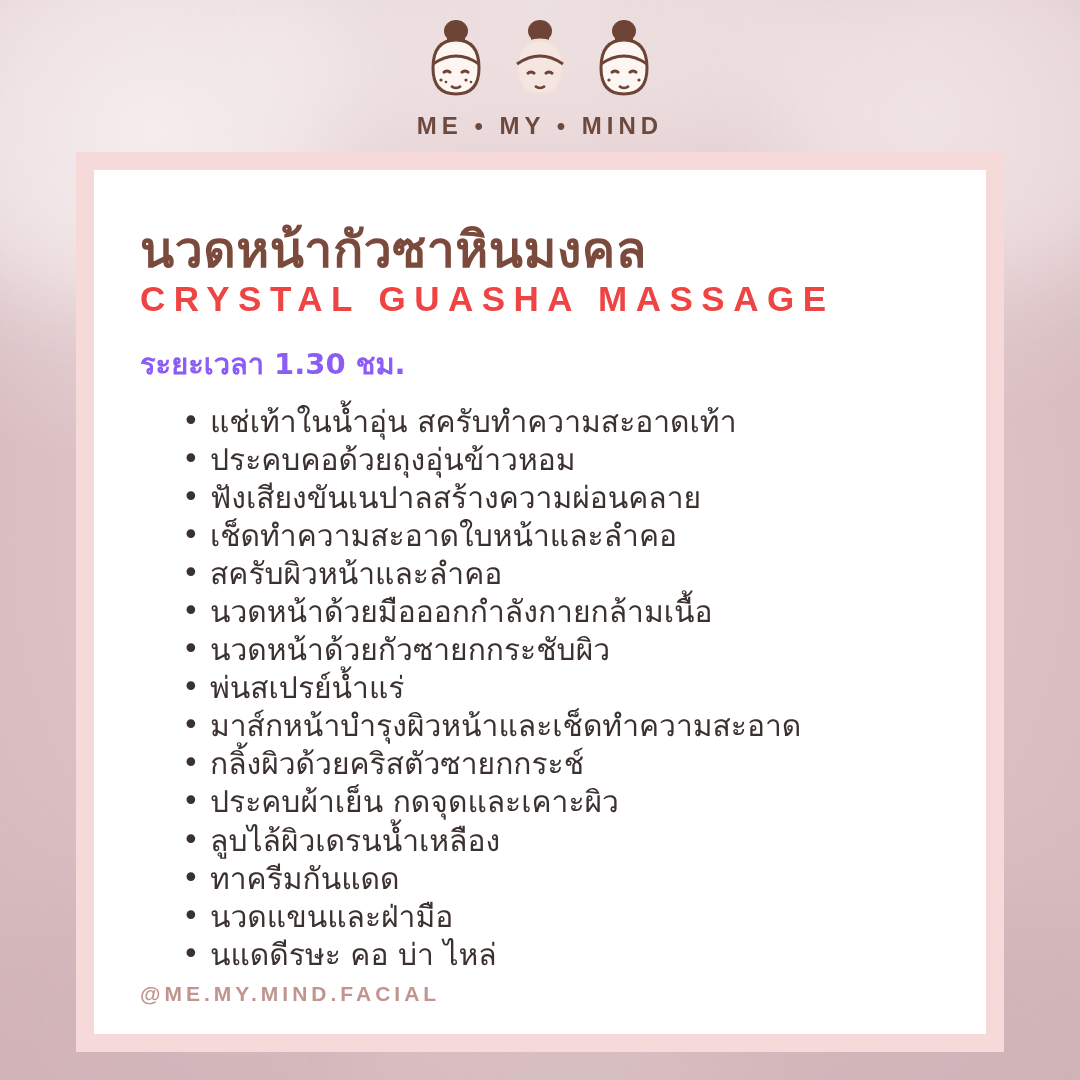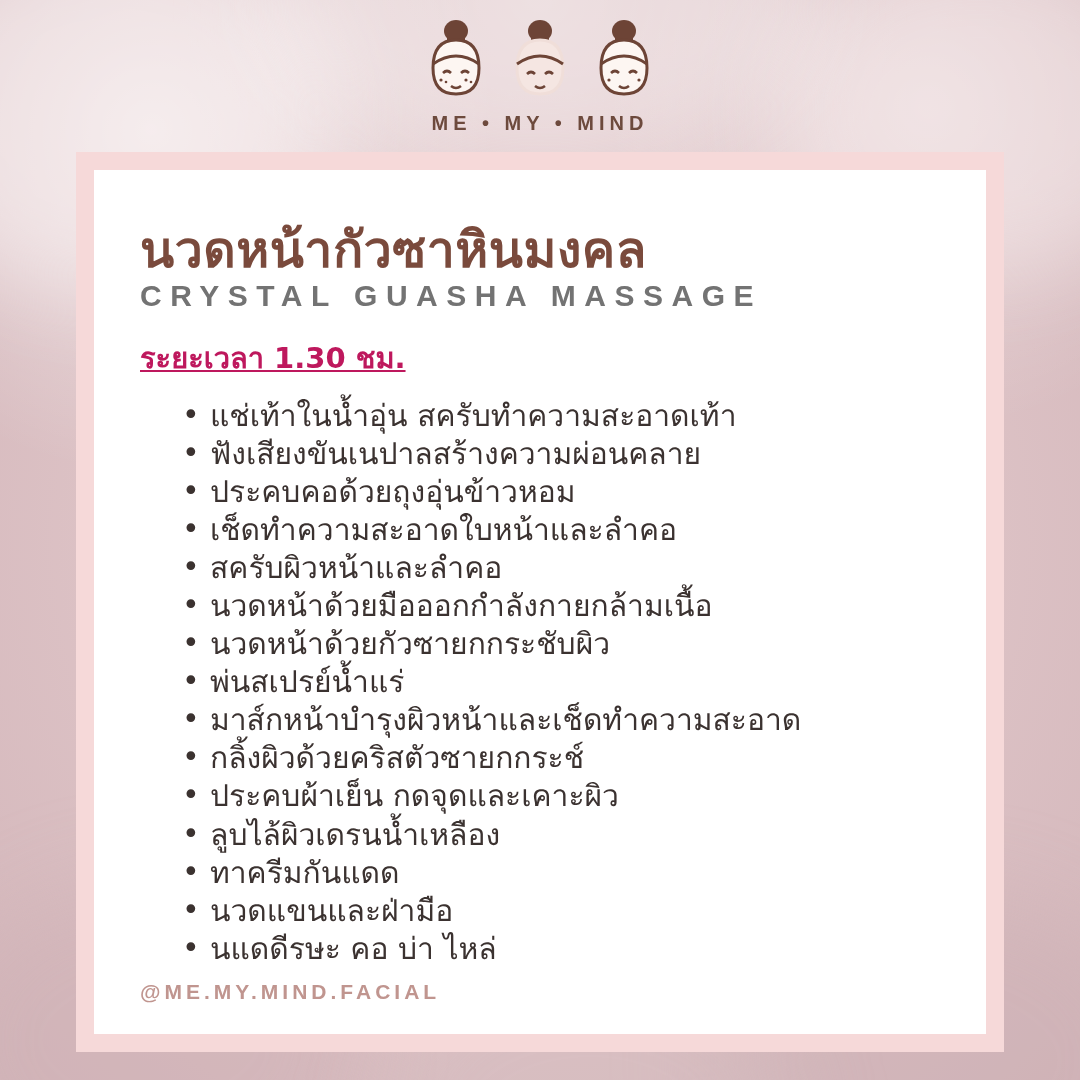--- a/index.html
+++ b/index.html
@@ -53,21 +53,21 @@
   }
   .faces {
     display: flex;
     align-items: flex-end;
     gap: 6px;
     height: 92px;
   }
   .logo-text {
     margin-top: 2px;
     font-family: "Liberation Sans", sans-serif;
-    font-size: 20px;
+    font-size: 24px;
     letter-spacing: 5px;
     color: #6d4a3d;
     font-weight: 700;
   }
 
   
   .card-outer {
     position: absolute;
     left: 76px;
     top: 152px;
@@ -91,34 +91,33 @@
     font-family: "DejaVu Sans", sans-serif;
     font-size: 50px;
     line-height: 1.05;
     font-weight: 700;
     color: #7a4a3c;
     letter-spacing: 0.5px;
     margin: 0 0 2px 0;
   }
   .title-en {
     font-family: "Liberation Sans", sans-serif;
-    font-size: 30px;
+    font-size: 35px;
     font-weight: 700;
     letter-spacing: 8.5px;
-    color: #737373;
+    color: #ef4444;
     margin: 0 0 22px 0;
     white-space: nowrap;
   }
   .duration {
     font-family: "DejaVu Sans", sans-serif;
     font-size: 29px;
     font-weight: 700;
-    color: #be185d;
+    color: #8b5cf6;
     margin: 0 0 16px 0;
-    text-decoration: underline;
   }
 
   .steps {
     list-style: none;
     margin: 0;
     padding: 0 0 0 42px;
     flex: 1 1 auto;
   }
   .steps li {
     position: relative;
@@ -203,22 +202,22 @@
   </div>
 
   <div class="card-outer">
     <div class="card-inner">
       <h1 class="title-th">นวดหน้ากัวซาหินมงคล</h1>
       <div class="title-en">CRYSTAL GUASHA MASSAGE</div>
       <div class="duration">ระยะเวลา 1.30 ชม.</div>
 
       <ul class="steps">
         <li>แช่เท้าในน้ำอุ่น สครับทำความสะอาดเท้า</li>
+        <li>ประคบคอด้วยถุงอุ่นข้าวหอม</li>
         <li>ฟังเสียงขันเนปาลสร้างความผ่อนคลาย</li>
-        <li>ประคบคอด้วยถุงอุ่นข้าวหอม</li>
         <li>เช็ดทำความสะอาดใบหน้าและลำคอ</li>
         <li>สครับผิวหน้าและลำคอ</li>
         <li>นวดหน้าด้วยมือออกกำลังกายกล้ามเนื้อ</li>
         <li>นวดหน้าด้วยกัวซายกกระชับผิว</li>
         <li>พ่นสเปรย์น้ำแร่</li>
         <li>มาส์กหน้าบำรุงผิวหน้าและเช็ดทำความสะอาด</li>
         <li>กลิ้งผิวด้วยคริสตัวซายกกระช์</li>
         <li>ประคบผ้าเย็น กดจุดและเคาะผิว</li>
         <li>ลูบไล้ผิวเดรนน้ำเหลือง</li>
         <li>ทาครีมกันแดด</li>

